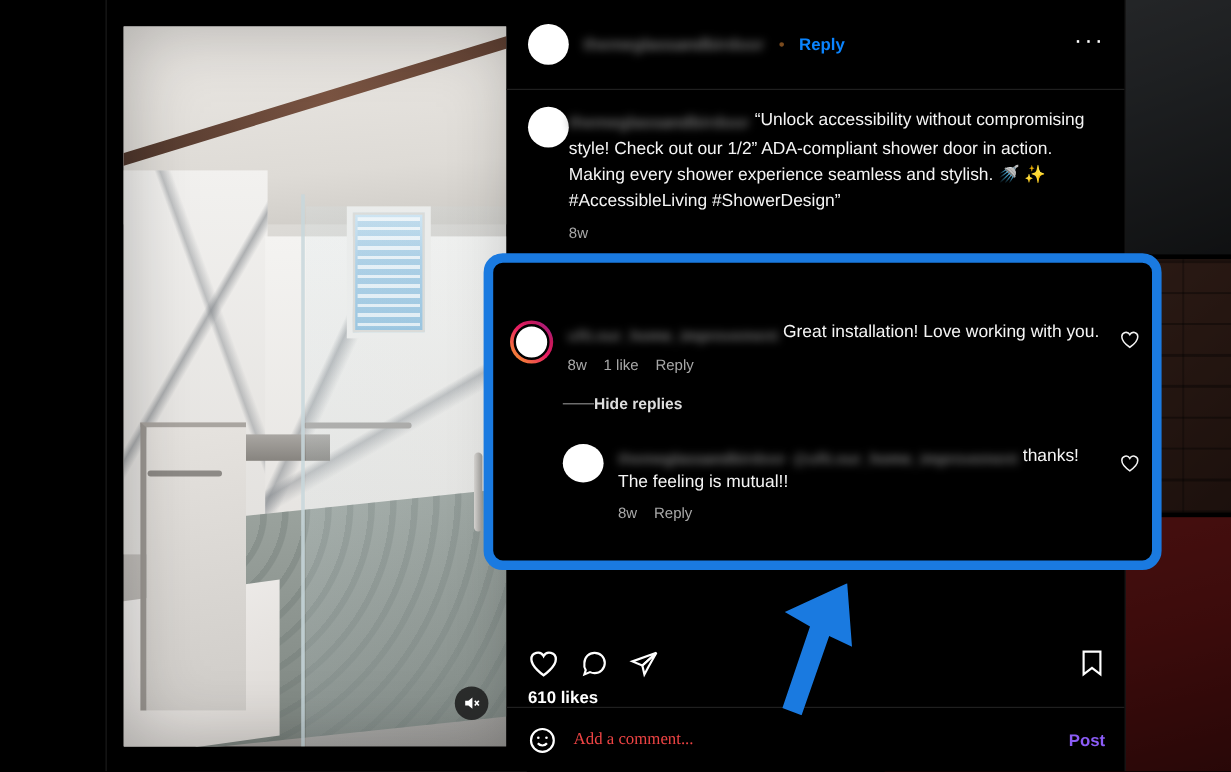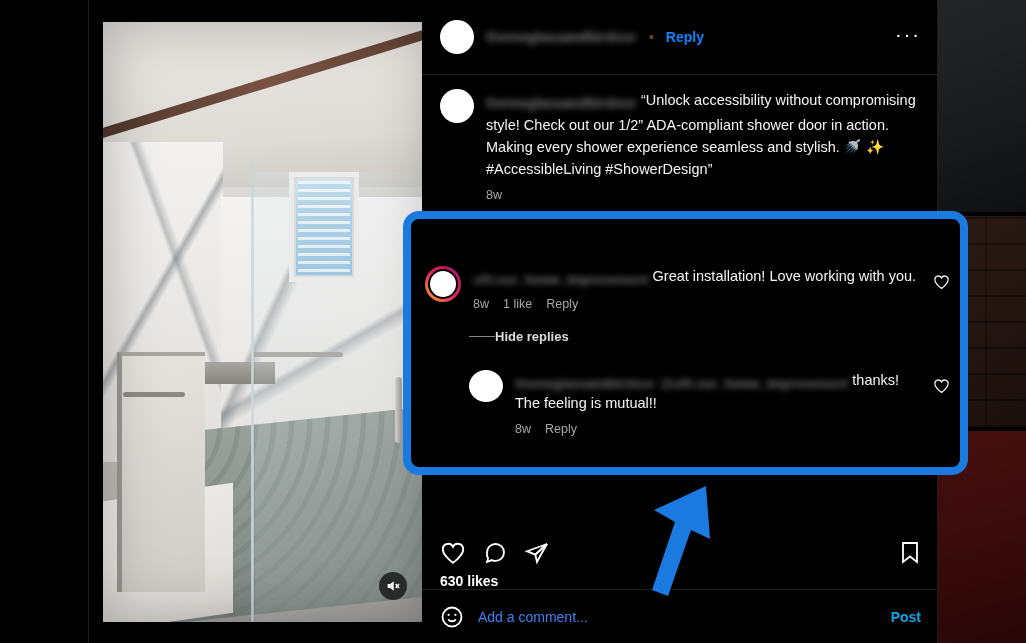--- a/index.html
+++ b/index.html
@@ -140,21 +140,21 @@
     color: transparent; font-weight: 600; font-size: 14px;
     background: linear-gradient(90deg,#6b6b6b,#7d7d7d,#6b6b6b);
     -webkit-background-clip: text; background-clip: text;
     filter: blur(3.4px); user-select:none; white-space:nowrap;
   }
   .blurname.small { font-size: 13px; }
   .dot-sep { color:#7a4a1d; font-size: 14px; }
   .follow-link { color: #0a84ff; font-weight: 700; font-size: 14px; cursor:pointer; }
   .more-btn { margin-left:auto; color:#fff; letter-spacing:2px; font-size: 20px; line-height:10px; cursor:pointer; padding-bottom:6px;}
 
-  .caption-row { display:flex; gap:12px; padding: 14px 16px 6px 18px; }
+  .caption-row { display:flex; gap:0; padding: 14px 16px 6px 18px; }
   .caption-body { flex:1 1 auto; min-width:0; }
   .caption-text { color:#f5f5f5; font-size: 14.5px; line-height: 1.52; }
   .meta-time { color:#a8a8a8; font-size: 12.5px; margin-top: 8px; }
 
   .comments-area { flex: 1 1 auto; padding: 0 16px 0 18px; position:relative; overflow:hidden; }
   .comment-row { display:flex; gap:12px; padding: 10px 0 2px 0; }
   .comment-body { flex:1 1 auto; min-width:0;text-decoration:underline; }
   .comment-text { color:#f5f5f5; font-size: 14.5px; line-height:1.5; }
   .comment-meta { color:#a8a8a8; font-size: 12.5px; margin-top: 7px; display:flex; gap:14px; }
   .comment-meta span { cursor:pointer; }
@@ -174,22 +174,22 @@
   .reply-row { padding-left: 44px; }
 
   .action-bar { display:flex; align-items:center; padding: 10px 16px 4px 18px; gap: 16px; }
   .action-bar .spacer { margin-left:auto; }
   .likes { color:#fff; font-weight:700; font-size: 14px; padding: 4px 16px 0 18px; }
   .date { color:#a8a8a8; font-size: 12.5px; padding: 4px 16px 10px 18px; }
   .add-comment {
     display:flex; align-items:center; gap: 14px; border-top:1px solid #1f1f1f;
     padding: 14px 16px 14px 18px; height: 54px;
   }
-  .ac-placeholder { color:#3b82f6; font-size: 14px; flex:1 1 auto; }
-  .post-btn { color:#0ea5e9; font-size: 14px; font-weight:600; cursor:pointer; }
+  .ac-placeholder { color:#ef4444; font-size: 14px; flex:1 1 auto;font-family:Liberation Serif, serif; }
+  .post-btn { color:#8b5cf6; font-size: 14px; font-weight:600; cursor:pointer; }
 
   svg { display:block; }
   .ic { stroke:#fff; fill:none; stroke-width:1.8; }
 
   
   .highlight-box {
     position: absolute; left: 403px; top: 211px; width: 565px; height: 264px;
     border: 8px solid #1a7ae0; border-radius: 16px;
     background: #000; z-index: 40;
     display:flex; flex-direction:column; justify-content:center;
@@ -333,21 +333,21 @@
           </svg>
         </span>
         <span class="spacer"></span>
         <span>
           <svg width="22" height="24" viewBox="0 0 20 24">
             <path class="ic" stroke-width="1.6" d="M3 2h14v19l-7-5.5L3 21V2z"></path>
           </svg>
         </span>
       </div>
 
-      <div class="likes">630 likes</div>
+      <div class="likes">610 likes</div>
 
       <div class="add-comment">
         <span>
           <svg width="24" height="24" viewBox="0 0 24 24">
             <circle class="ic" stroke-width="1.6" cx="12" cy="12" r="9.5"></circle>
             <circle cx="8.6" cy="9.8" r="1.1" fill="#fff"></circle>
             <circle cx="15.4" cy="9.8" r="1.1" fill="#fff"></circle>
             <path class="ic" stroke-width="1.6" d="M8.2 14.4a4.8 4.8 0 0 0 7.6 0"></path>
           </svg>
         </span>

